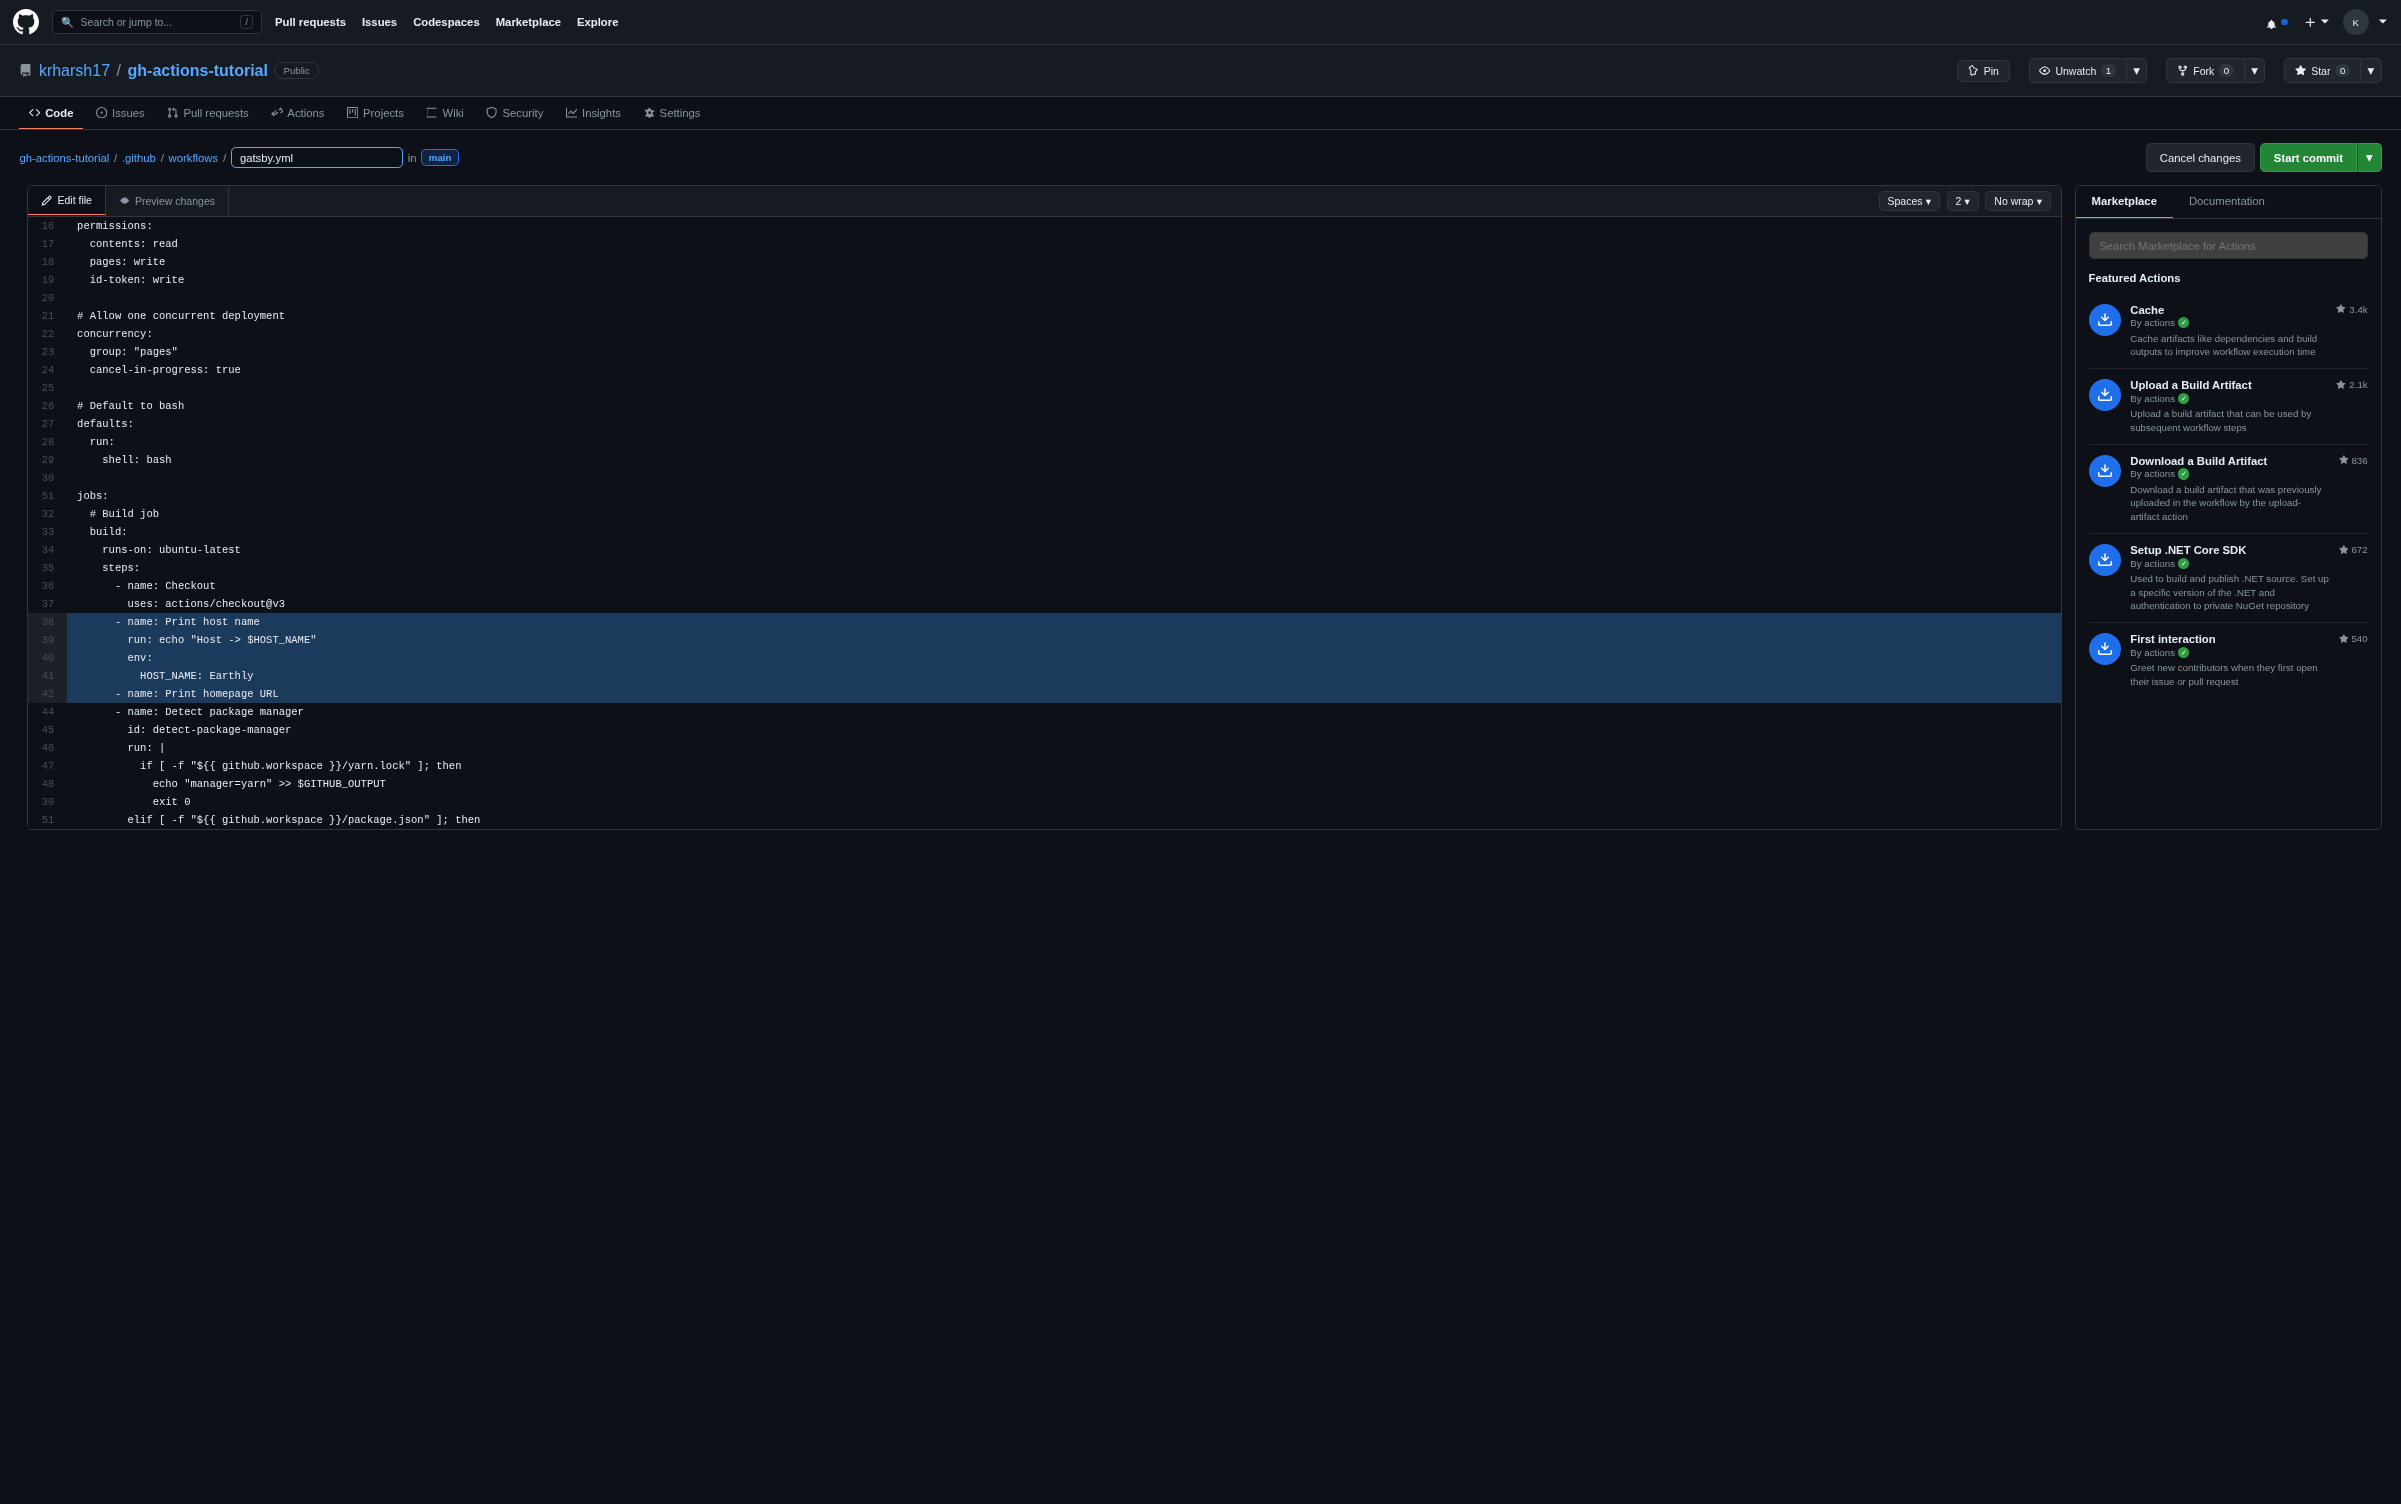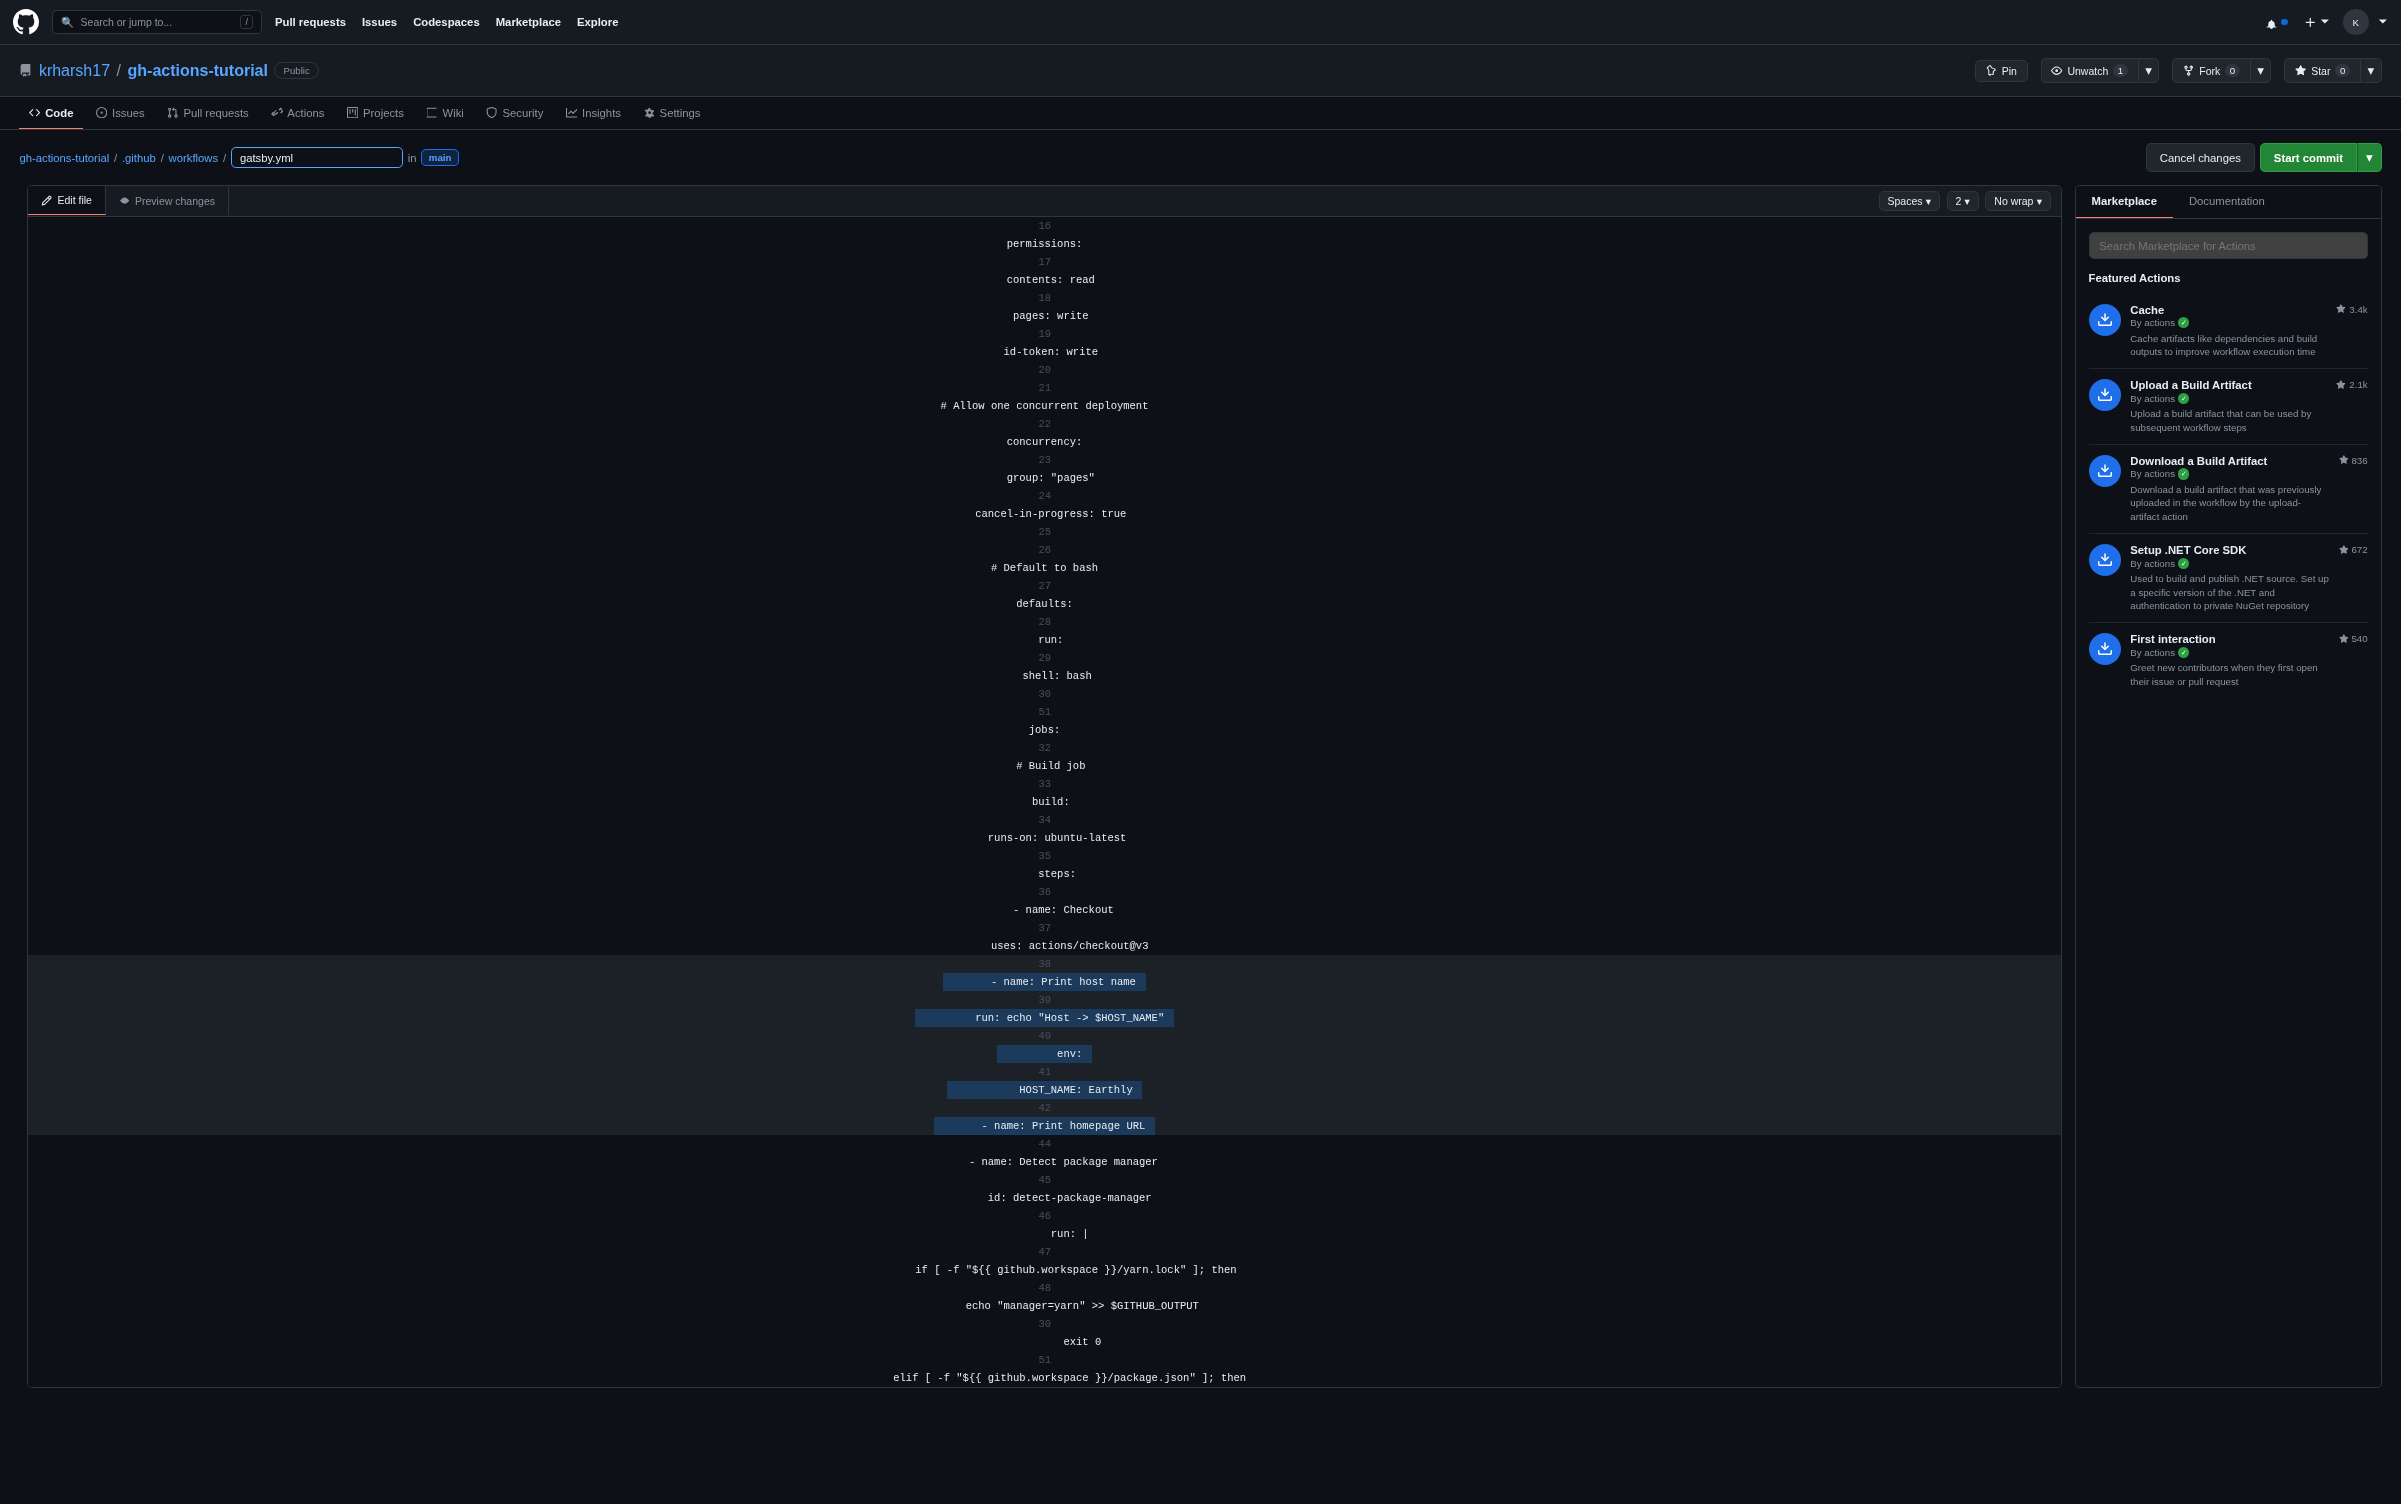--- a/index.html
+++ b/index.html
@@ -109,21 +109,21 @@
       border: 0.8px solid #30363d;
       border-radius: 16px;
       padding: 1.6px 8px;
       font-size: 9.7px;
       color: #8b949e;
       font-weight: 400;
     }
     .repo-actions {
       display: flex;
       align-items: center;
-      gap: 13px;
+      gap: 19px;
       border-radius: 11px;
     }
     .btn-secondary {
       background: #21262d;
       border: 0.8px solid #30363d;
       border-radius: 4.8px;
       color: #e6edf3;
       padding: 4px 9.7px;
       cursor: pointer;
       font-size: 10.5px;
@@ -325,23 +325,22 @@
       gap: 3.2px;
     }
 
     
     .code-editor {
       background: #0d1117;
       overflow: auto;
     }
     .code-line {
       display: flex;
-      align-items: center;
+      align-items: flex-end;
       min-height: 18px;
-      flex-direction: column;
     }
     .code-line.highlighted {
       background: #1c2128;
     }
     .line-num {
       color: #484f58;
       min-width: 39px;
       padding: 0 13px 0 6.5px;
       text-align: right;
       font-family: "SFMono-Regular", Consolas, "Liberation Mono", Menlo, monospace;

